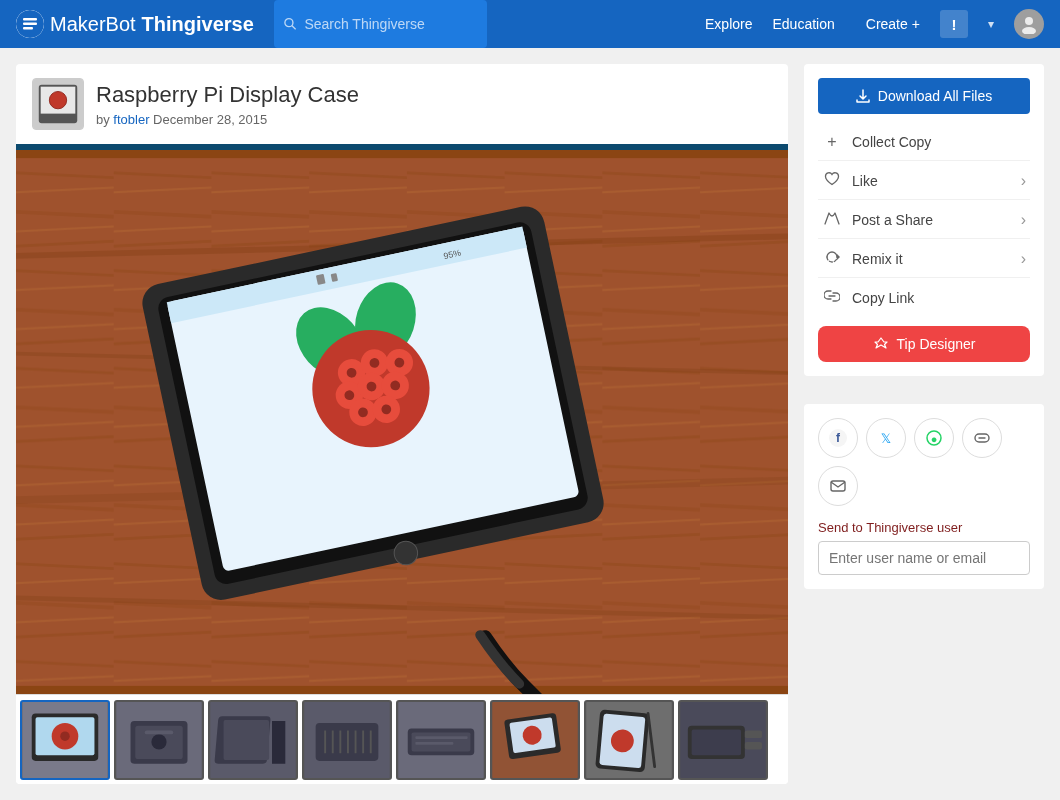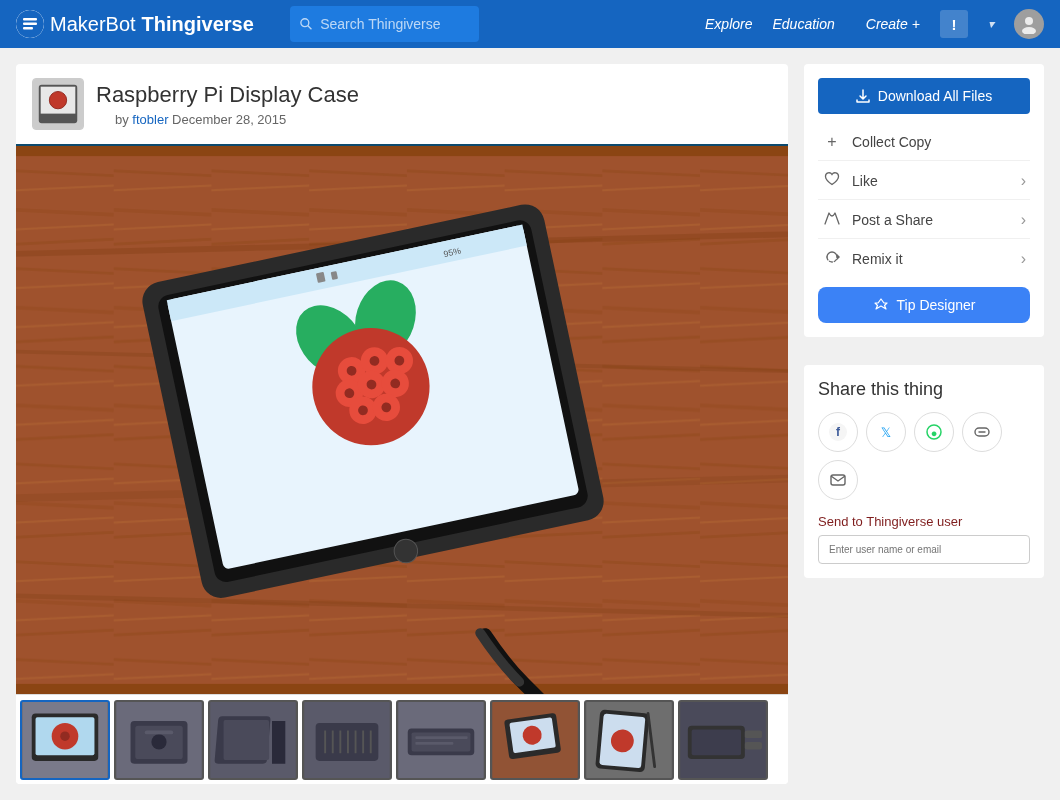--- a/index.html
+++ b/index.html
@@ -5,21 +5,21 @@
     * { box-sizing: border-box; margin: 0; padding: 0; }
     body { font-family: Arial, sans-serif; background: #f0f0f0; width: 1060px; height: 800px; overflow: hidden; }
 
     
     .header {
       background: #1565c0;
       height: 48px;
       display: flex;
       align-items: center;
       padding: 0 16px;
-      gap: 28px;
+      gap: 12px;
     }
     .header-logo {
       display: flex;
       align-items: center;
       gap: 6px;
       color: white;
       font-size: 20px;
       font-weight: 300;
       white-space: nowrap;
     }
@@ -27,21 +27,21 @@
     .header-logo .logo-icon {
       width: 28px; height: 28px;
       background: white;
       border-radius: 50%;
       display: flex; align-items: center; justify-content: center;
       overflow: hidden;
     }
     .search-bar {
       flex: 1;
       max-width: 300px;
-      height: 36px;
+      height: 48px;
       background: #1e7be0;
       border: none;
       border-radius: 4px;
       display: flex;
       align-items: center;
       padding: 0 10px;
       gap: 8px;
       color: rgba(255,255,255,0.7);
       font-size: 14px;
       margin-left: 8px;
@@ -56,21 +56,21 @@
     }
     .search-bar input::placeholder { color: rgba(255,255,255,0.7); }
     .header-spacer { flex: 1; }
     .header-nav {
       display: flex;
       align-items: center;
       gap: 20px;
       color: white;
       font-size: 14px;
     }
-    .header-nav span { cursor: pointer; font-style: italic; }
+    .header-nav span { cursor: pointer; }
     .header-nav .create-btn {
       display: flex; align-items: center; gap: 4px; margin-left: 11px;
     }
     .header-nav .notif-btn {
       width: 28px; height: 28px;
       background: rgba(255,255,255,0.2);
       border-radius: 3px;
       display: flex; align-items: center; justify-content: center;
       font-weight: bold; font-size: 15px;
       cursor: pointer;
@@ -97,21 +97,21 @@
     .left-panel {
       flex: 1;
       background: white;
       border-radius: 4px;
       overflow: hidden;
       display: flex;
       flex-direction: column;
     }
     .thing-header {
       padding: 14px 16px;
-      border-bottom: 2px solid #0c4a6e;
+      border-bottom: 6px solid #0c4a6e;
       display: flex;
       align-items: center;
       gap: 12px;
     }
     .thing-thumbnail {
       width: 52px; height: 52px;
       background: #ddd;
       border-radius: 4px;
       border: 1px solid #ccc;
       overflow: hidden;
@@ -121,21 +121,20 @@
     .thing-info .thing-title {
       font-size: 22px;
       font-weight: 400;
       color: #333;
       line-height: 1.3;
     }
     .thing-info .thing-meta {
       font-size: 13px;
       color: #666;
       margin-top: 2px;
-      margin-left: 19px;
     }
     .thing-info .thing-meta a {
       color: #1565c0;
       text-decoration: none;
     }
     .main-image {
       flex: 1;
       overflow: hidden;
       position: relative;
       background: #8b4513;
@@ -194,21 +193,21 @@
       font-size: 14px;
       cursor: pointer;
       display: flex;
       align-items: center;
       gap: 8px;
       width: 100%;
       justify-content: center;
       margin-bottom: 8px;
     }
     .btn-tip {
-      background: #3b82f6;
+      background: #ef4444;
       color: white;
       border: none;
       border-radius: 8px;
       padding: 10px 16px;
       font-size: 14px;
       cursor: pointer;
       display: flex;
       align-items: center;
       gap: 8px;
       width: 100%;
@@ -265,21 +264,21 @@
     .send-label {
       font-size: 13px;
       color: #7f1d1d;
       margin-bottom: 6px;
     }
     .send-input {
       width: 100%;
       padding: 8px 10px;
       border: 1px solid #ccc;
       border-radius: 4px;
-      font-size: 10px;
+      font-size: 14px;
       color: #888;
       outline: none;
     }
   </style>
 </head>
 <body>
 
 <header class="header">
   <div class="header-logo">
     <div class="logo-icon">
@@ -538,31 +537,38 @@
           <svg width="16" height="14" viewBox="0 0 16 14">
               <path d="M3 7 A5 5 0 0 1 13 7" stroke="#666" stroke-width="1.3" fill="none" stroke-linecap="round"></path>
               <path d="M3 7 A5 5 0 0 0 13 7" stroke="#666" stroke-width="1.3" fill="none" stroke-linecap="round" stroke-dasharray="3,2"></path>
               <polygon points="13,4 16,7 13,10" fill="#666"></polygon>
             </svg>
         </span>
         <span>Remix it</span>
         <span class="action-arrow">›</span>
       </div>
 
+      <div class="action-item">
+        <span class="action-icon">
+          <svg width="16" height="14" viewBox="0 0 16 14">
+              <path d="M7 10H4a4 4 0 010-8h3M9 4h3a4 4 0 010 8H9M5 7h6" stroke="#666" stroke-width="1.3" fill="none" stroke-linecap="round"></path>
+            </svg>
+        </span>
+        <span>Copy Link</span>
+      </div>
 
       <button class="btn-tip">
         <svg width="16" height="14" viewBox="0 0 16 14">
           <path d="M8 1L5 5H2l2.5 2.5L3 11l5-3 5 3-1.5-3.5L14 5h-3z" stroke="white" stroke-width="1.2" fill="none" stroke-linejoin="round"></path>
         </svg>
         <span>Tip Designer</span>
       </button>
     </div>
 
     <div class="share-card">
-      <div class="share-title">Share this thing</div>
       <div class="share-buttons">
 
         <button class="share-btn">
           <svg width="18" height="18" viewBox="0 0 18 18">
             <circle cx="9" cy="9" r="9" fill="#f5f5f5" stroke="#ddd" stroke-width="0"></circle>
             <text x="9" y="13" text-anchor="middle" font-size="12" font-weight="bold" fill="#3b5998">f</text>
           </svg>
         </button>
 
         <button class="share-btn">

